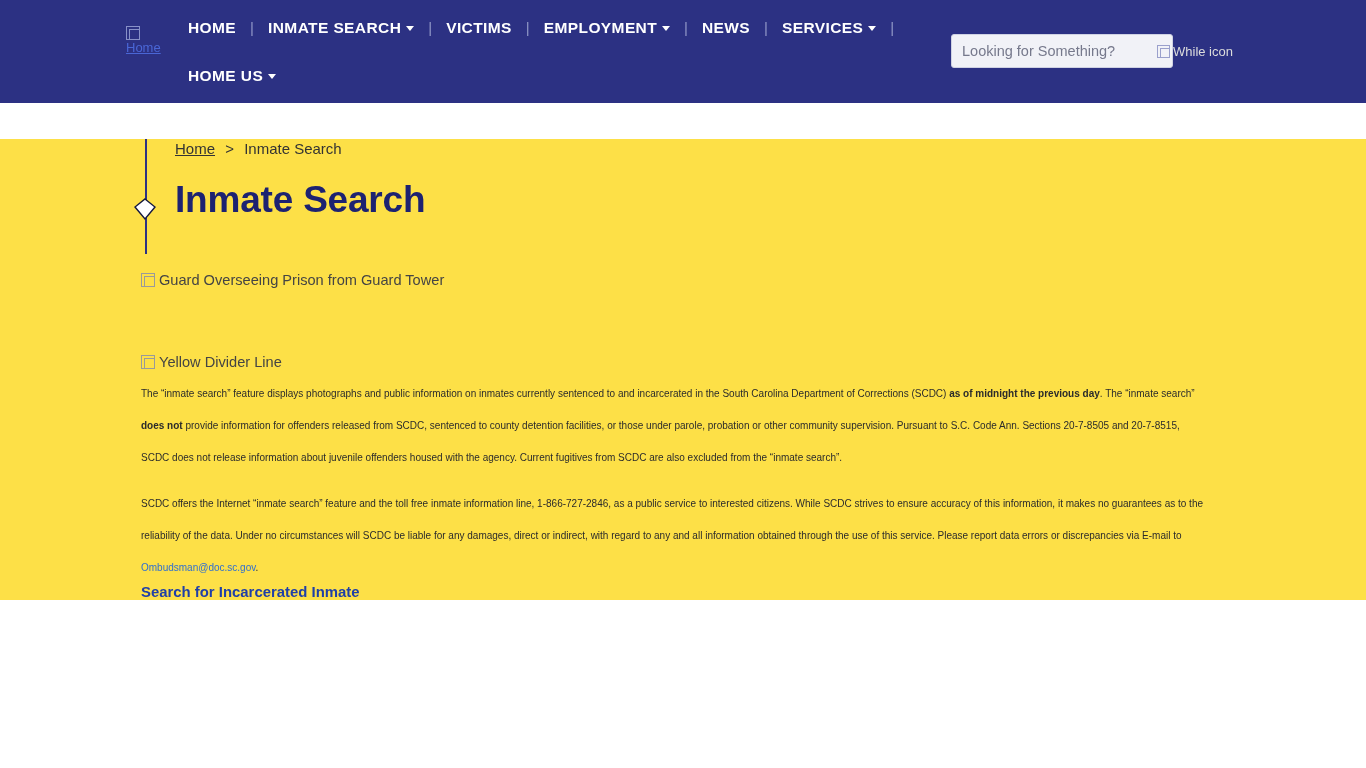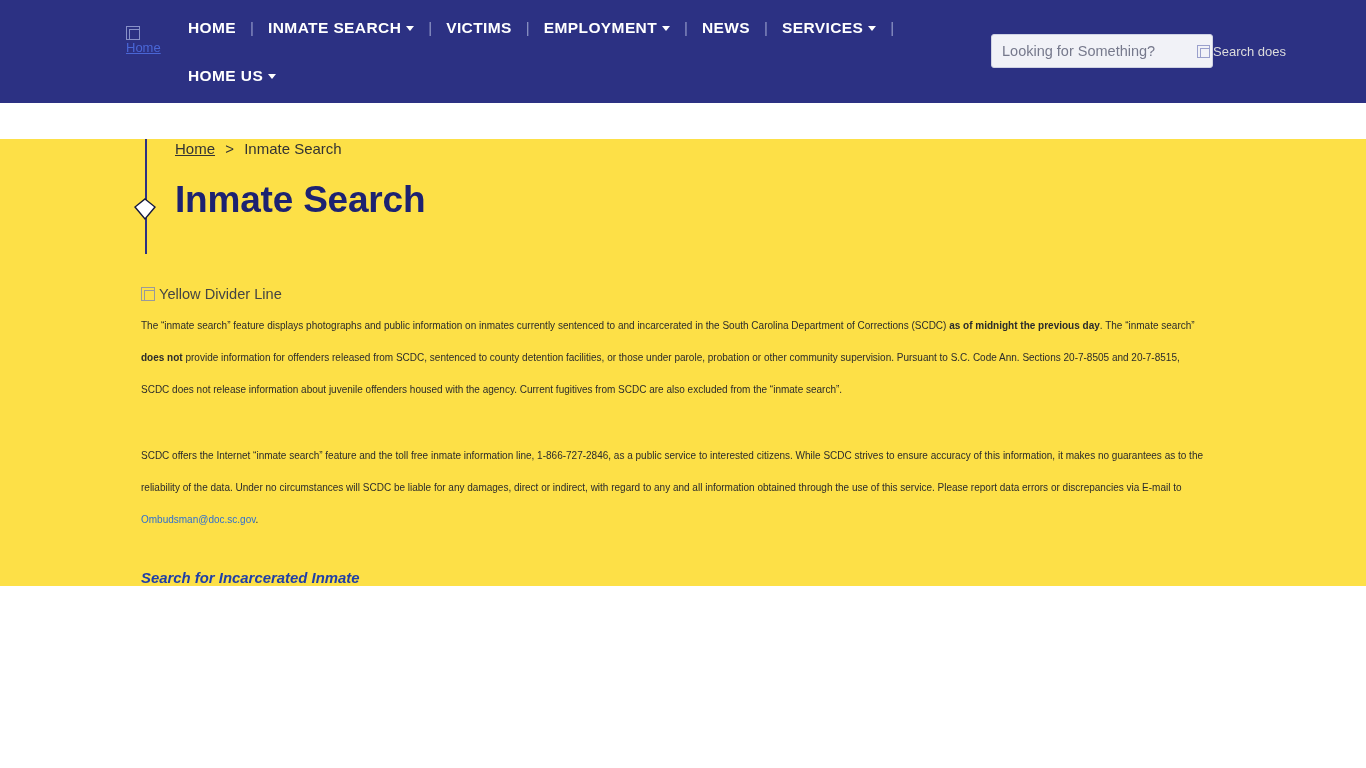--- a/index.html
+++ b/index.html
@@ -97,21 +97,20 @@
     width: 222px;
     height: 34px;
     border: 1px solid #cfd2e3;
     border-radius: 3px;
     background: #f1f2f7;
     color: #404040;
     font-size: 14.5px;
     padding: 0 10px;
     font-family: "Liberation Sans", sans-serif;
     outline: none;
-    margin-left: 40px;
   }
   .search-input::placeholder { color: #76798c; }
   .search-icon-broken {
     margin-left: -16px;
     color: #cfd2e3;
     font-size: 13px;
     display: flex;
     align-items: center;
     white-space: nowrap;
   }
@@ -203,32 +202,30 @@
   }
   .divider-line { margin-top: 66px; }
 
   .para {
     width: 1067px;
     font-size: 10px;
     color: #2b2b2b;
     line-height: 32px;
     margin: 8px 0 0 0;
   }
-  .para.second { margin-top: 34px; }
+  .para.second { margin-top: 14px; }
   .para b { font-weight: bold; }
   .para a.mail {
     color: #2f6fd0;
     text-decoration: none;
   }
 
   .subhead {
-    margin-top: 34px;
     font-size: 14.9px;
     font-weight: bold;
-    font-style: italic;
     color: #1f3fa8;
   }
 </style>
 </head>
 <body>
 
 <div class="navbar">
 
   <a class="brand" href="#">
     <span class="brokenimg"></span><span class="brand-label">Home</span>
@@ -251,21 +248,21 @@
     </div>
     <div class="nav-row second">
       <a class="nav-link" href="#"><span>HOME US</span><span class="nav-caret"></span></a>
     </div>
   </div>
 
   <div class="search-wrap">
     <input class="search-input" type="text" placeholder="Looking for Something?" style="">
     <span class="search-icon-broken">
       <span class="brokenimg"></span>
-        <span class="search-icon-label">Search does</span>
+        <span class="search-icon-label">While icon</span>
     </span>
   </div>
 </div>
 
 <div class="content">
 
   <div class="title-block">
     <div class="title-rule"></div>
     <svg class="title-diamond" viewBox="0 0 24 24">
       <polygon points="12,2 22,10 12,22 2,10" fill="#ffffff" stroke="#14183f" stroke-width="1.4"></polygon>
@@ -275,20 +272,24 @@
       <a href="#">Home</a>
       <span class="crumb-sep">&gt;</span>
       <span>Inmate Search</span>
     </div>
 
     <h1 class="page-title">Inmate Search</h1>
   </div>
 
   <div class="body-area">
 
+    <div class="broken-image-line">
+      <span class="brokenimg"></span>
+        <span>Guard Overseeing Prison from Guard Tower</span>
+    </div>
 
     <div class="broken-image-line divider-line">
       <span class="brokenimg"></span>
         <span>Yellow Divider Line</span>
     </div>
 
     <p class="para"><span>The “inmate search” feature displays photographs and public information on inmates currently sentenced to and incarcerated in the South Carolina Department of Corrections (SCDC) </span><b>as of midnight the previous day</b><span>. The “inmate search” </span><b>does not</b><span> provide information for offenders released from SCDC, sentenced to county detention facilities, or those under parole, probation or other community supervision. Pursuant to S.C. Code Ann. Sections 20-7-8505 and 20-7-8515, SCDC does not release information about juvenile offenders housed with the agency. Current fugitives from SCDC are also excluded from the “inmate search”.</span></p>
 
     <p class="para second"><span>SCDC offers the Internet “inmate search” feature and the toll free inmate information line, 1-866-727-2846, as a public service to interested citizens. While SCDC strives to ensure accuracy of this information, it makes no guarantees as to the reliability of the data. Under no circumstances will SCDC be liable for any damages, direct or indirect, with regard to any and all information obtained through the use of this service. Please report data errors or discrepancies via E-mail to </span><a class="mail" href="#">Ombudsman@doc.sc.gov</a><span>.</span></p>
 

